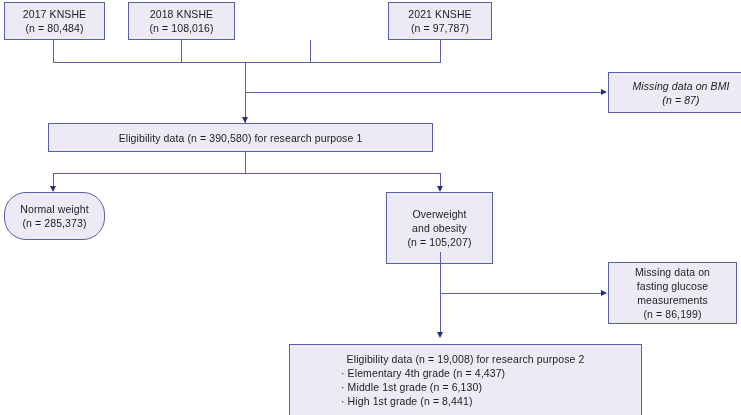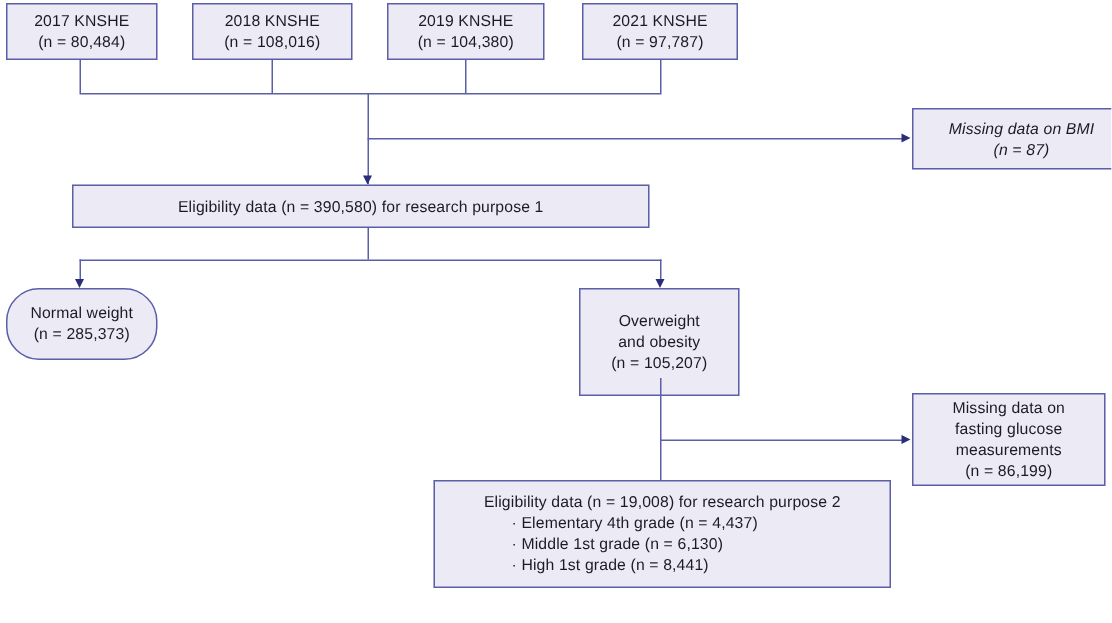--- a/index.html
+++ b/index.html
@@ -79,24 +79,20 @@
   <div class="node" style="left:4px; top:2px; width:101px; height:38px;">
     <span class="line">2017 KNSHE</span>
     <span class="line">(n = 80,484)</span>
   </div>
 
   <div class="node" style="left:128px; top:2px; width:107px; height:38px;">
     <span class="line">2018 KNSHE</span>
     <span class="line">(n = 108,016)</span>
   </div>
 
-  <div class="node" style="left:258px; top:2px; width:105px; height:38px;">
-    <span class="line">2019 KNSHE</span>
-    <span class="line">(n = 104,380)</span>
-  </div>
 
   <div class="node" style="left:388px; top:2px; width:104px; height:38px;">
     <span class="line">2021 KNSHE</span>
     <span class="line">(n = 97,787)</span>
   </div>
 
   <div class="conn vline" style="left:53px;  top:40px; height:22px;"></div>
   <div class="conn vline" style="left:181px; top:40px; height:22px;"></div>
   <div class="conn vline" style="left:310px; top:40px; height:22px;"></div>
   <div class="conn vline" style="left:440px; top:40px; height:22px;"></div>
@@ -144,20 +140,20 @@
   <div class="conn hline" style="left:440px; top:293px; width:162px;"></div>
   <div class="arrow-right" style="left:601px; top:289.5px;"></div>
 
   <div class="node" style="left:608px; top:262px; width:129px; height:62px;">
     <span class="line">Missing data on</span>
     <span class="line">fasting glucose</span>
     <span class="line">measurements</span>
     <span class="line">(n = 86,199)</span>
   </div>
 
-  <div class="node left-align" style="left:289px; top:320px; width:305px; height:72px;">
+  <div class="node left-align" style="left:289px; top:344px; width:353px; height:72px;">
     <span class="line title-line">Eligibility data (n = 19,008) for research purpose 2</span>
     <span class="line bullet-list">· Elementary 4th grade (n = 4,437)</span>
     <span class="line bullet-list">· Middle 1st grade (n = 6,130)</span>
     <span class="line bullet-list">· High 1st grade (n = 8,441)</span>
   </div>
 
 </div>
 
 </body></html>

